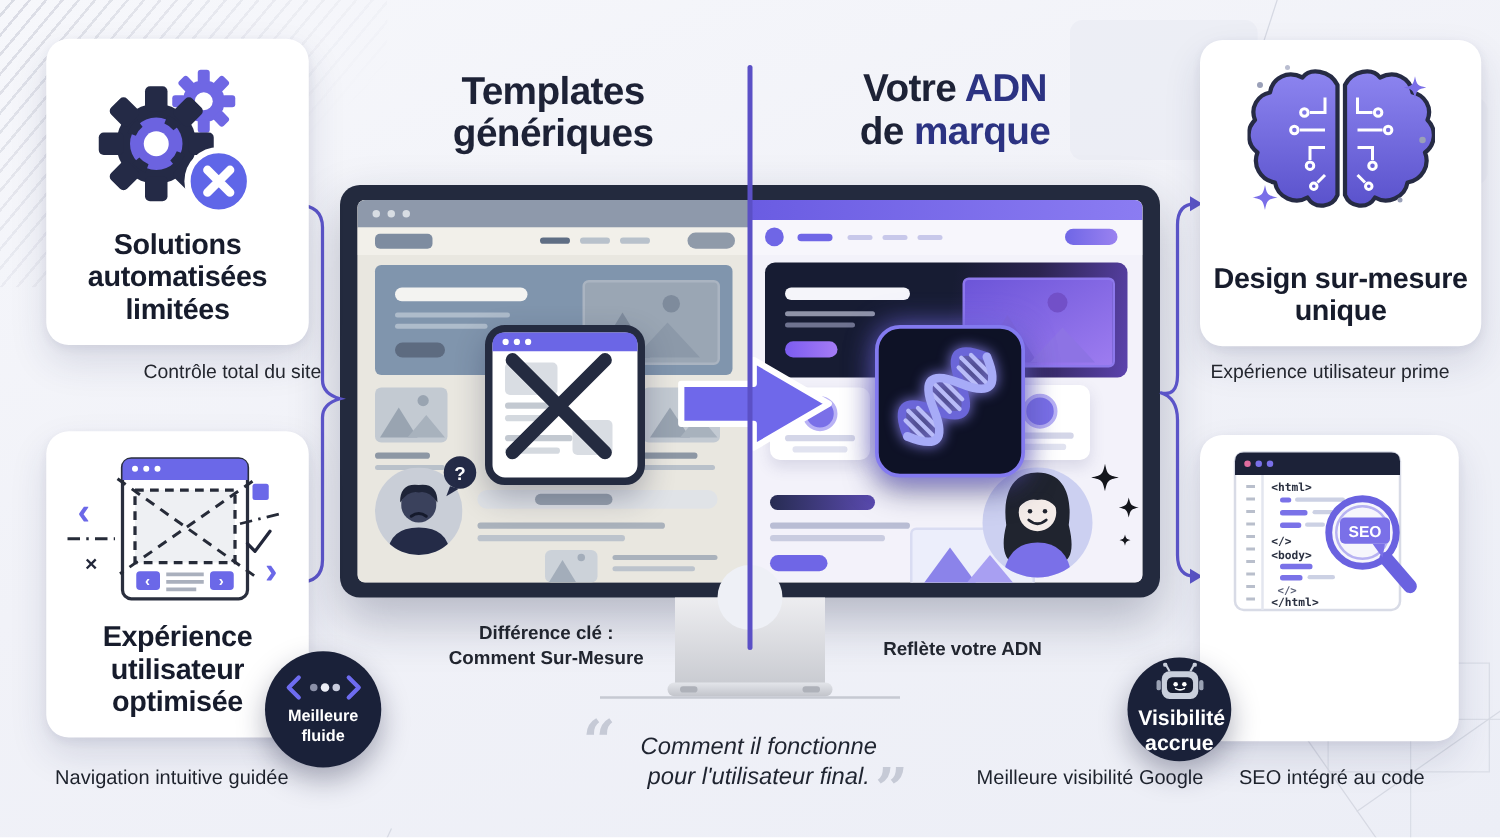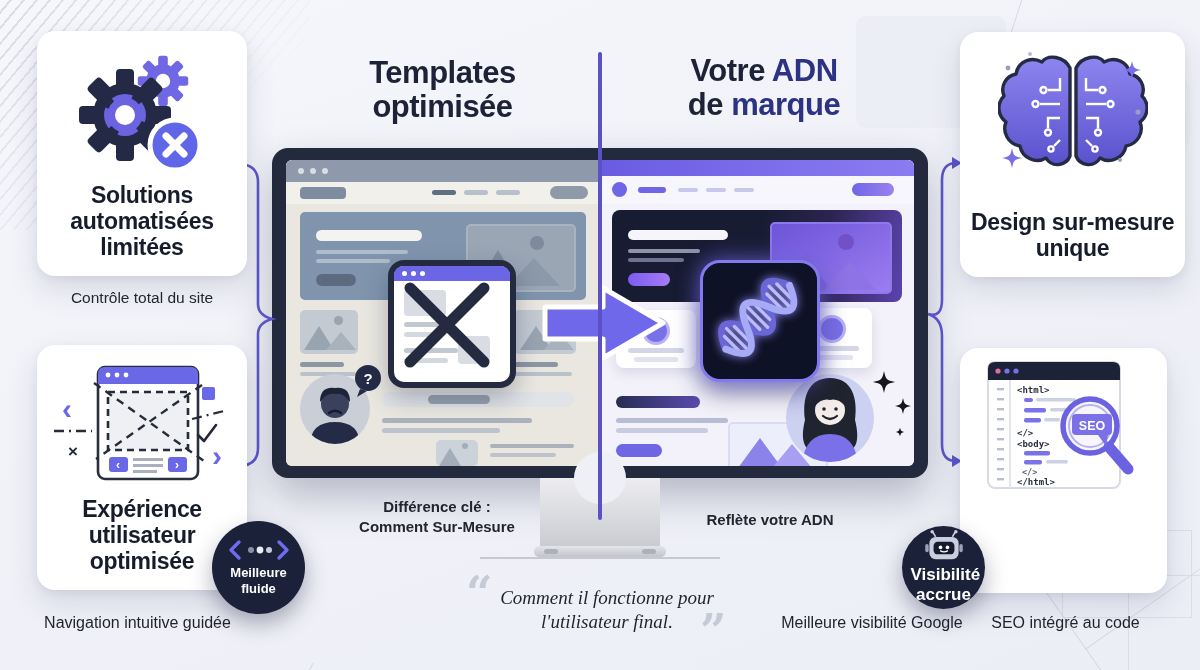--- a/index.html
+++ b/index.html
@@ -69,21 +69,21 @@
   <div class="abs soft-rect" style="left:1120px;top:78px;width:70px;height:70px;opacity:.45;"></div>
   <div class="abs thinline" style="left:1005px;top:-10px;width:1px;height:120px;transform:rotate(18deg);"></div>
   <div class="abs geo" style="left:1062px;top:530px;width:128px;height:86px;opacity:.8;"></div>
   <div class="abs geo" style="left:1128px;top:575px;width:120px;height:110px;opacity:.8;"></div>
   <div class="abs thinline" style="left:1070px;top:600px;width:170px;transform:rotate(-35deg);"></div>
   <div class="abs thinline" style="left:1010px;top:640px;width:140px;transform:rotate(55deg);"></div>
   <div class="abs thinline" style="left:300px;top:660px;width:1px;height:60px;transform:rotate(25deg);"></div>
 
   <div class="abs hdr" style="left:330px;top:56px;width:225px;">
     <div>Templates</div>
-    <div>optimisée</div>
+    <div>génériques</div>
   </div>
   <div class="abs hdr" style="left:650px;top:54px;width:228px;">
     <div><span>Votre </span><span class="accent">ADN</span></div>
     <div><span>de </span><span class="accent">marque</span></div>
   </div>
 
   <div class="abs monitor">
     <div class="screen">
 
       <div class="abs" style="left:0;top:0;width:314px;height:306px;background:#e9e7e0;">
@@ -319,21 +319,21 @@
           <circle r="10" fill="#ffffff"></circle>
         </g>
         <g transform="translate(108,98)">
           <circle r="25" fill="#5f66e8" stroke="#ffffff" stroke-width="5"></circle>
           <path d="M-9 -9 L9 9 M9 -9 L-9 9" stroke="#ffffff" stroke-width="7" stroke-linecap="round"></path>
         </g>
       </svg>
     </div>
     <div class="card-title">Solutions automatisées limitées</div>
   </div>
-  <div class="abs side-caption" style="left:27px;top:289px;width:230px;">Contrôle total du site</div>
+  <div class="abs side-caption" style="left:27px;top:289px;width:230px;text-align:right;">Contrôle total du site</div>
 
   <div class="abs card" style="left:37px;top:345px;">
     <div class="card-icon">
       <svg width="180" height="125" viewBox="0 0 180 125">
         <rect x="46" y="6" width="100" height="112" rx="7" fill="#ffffff" stroke="#2a2f3e" stroke-width="2.6"></rect>
         <path d="M46 13 q0-7 7-7 h86 q7 0 7 7 v10 h-100 Z" fill="#6b68e8"></path>
         <circle cx="56" cy="14" r="2.4" fill="#fff"></circle>
           <circle cx="65" cy="14" r="2.4" fill="#fff"></circle>
           <circle cx="74" cy="14" r="2.4" fill="#fff"></circle>
         <rect x="56" y="31" width="80" height="58" fill="#eef0f3" stroke="#262b38" stroke-width="2.6" stroke-dasharray="7 5"></rect>
@@ -406,20 +406,21 @@
           </g>
           <circle cx="10" cy="20" r="2.4" fill="#9aa0b8"></circle>
             <circle cx="140" cy="64" r="2.6" fill="#9aa0b8"></circle>
             <circle cx="122" cy="112" r="2" fill="#9aa0b8"></circle>
             <circle cx="32" cy="6" r="2" fill="#b9bdd0"></circle>
         </g>
       </svg>
     </div>
     <div class="card-title">Design sur-mesure unique</div>
   </div>
+  <div class="abs side-caption" style="left:948px;top:289px;width:232px;">Expérience utilisateur prime</div>
 
   <div class="abs card" style="left:960px;top:348px;width:207px;">
     <div class="card-icon" style="top:6px;">
       <svg width="168" height="142" viewBox="0 0 168 142">
         <rect x="8" y="8" width="132" height="126" rx="7" fill="#ffffff" stroke="#d8dbe6" stroke-width="2"></rect>
         <path d="M8 15 q0-7 7-7 h118 q7 0 7 7 v11 h-132 Z" fill="#1c2238"></path>
         <circle cx="18" cy="17" r="2.6" fill="#e06c9f"></circle>
           <circle cx="27" cy="17" r="2.6" fill="#7a70e8"></circle>
           <circle cx="36" cy="17" r="2.6" fill="#7a70e8"></circle>
         <line x1="30" y1="26" x2="30" y2="134" stroke="#e3e6ef" stroke-width="2"></line>
@@ -480,16 +481,16 @@
   </div>
   <div class="abs bottom-caption" style="left:762px;top:614px;width:220px;">Meilleure visibilité Google</div>
 
   <div class="abs mon-caption" style="left:337px;top:497px;width:200px;">
     <div>Différence clé :</div>
     <div>Comment Sur-Mesure</div>
   </div>
   <div class="abs mon-caption2" style="left:660px;top:511px;width:220px;">Reflète votre ADN</div>
 
   <div class="abs quote-mark" style="left:466px;top:570px;">“</div>
-  <div class="abs quote-text" style="left:496px;top:586px;width:222px;font-family:Liberation Serif, serif;">Comment il fonctionne pour l'utilisateur final.</div>
+  <div class="abs quote-text" style="left:496px;top:586px;width:222px;">Comment il fonctionne pour l'utilisateur final.</div>
   <div class="abs quote-mark" style="left:700px;top:608px;">”</div>
 
 </div>
 
 </body></html>

